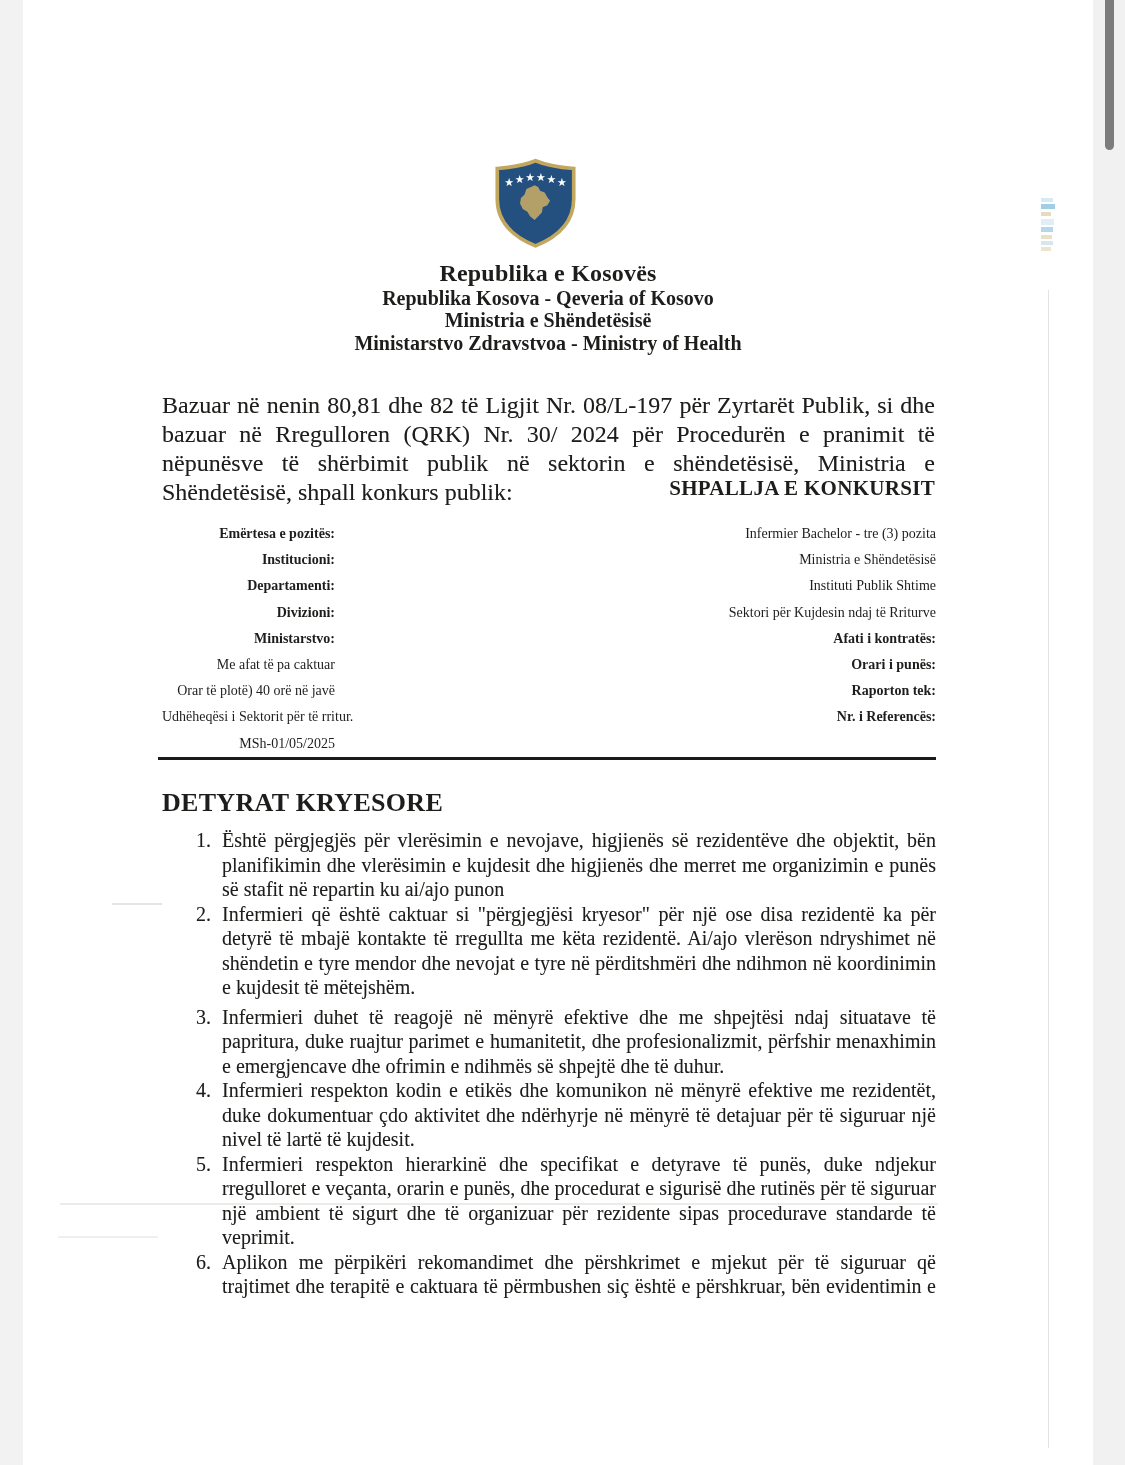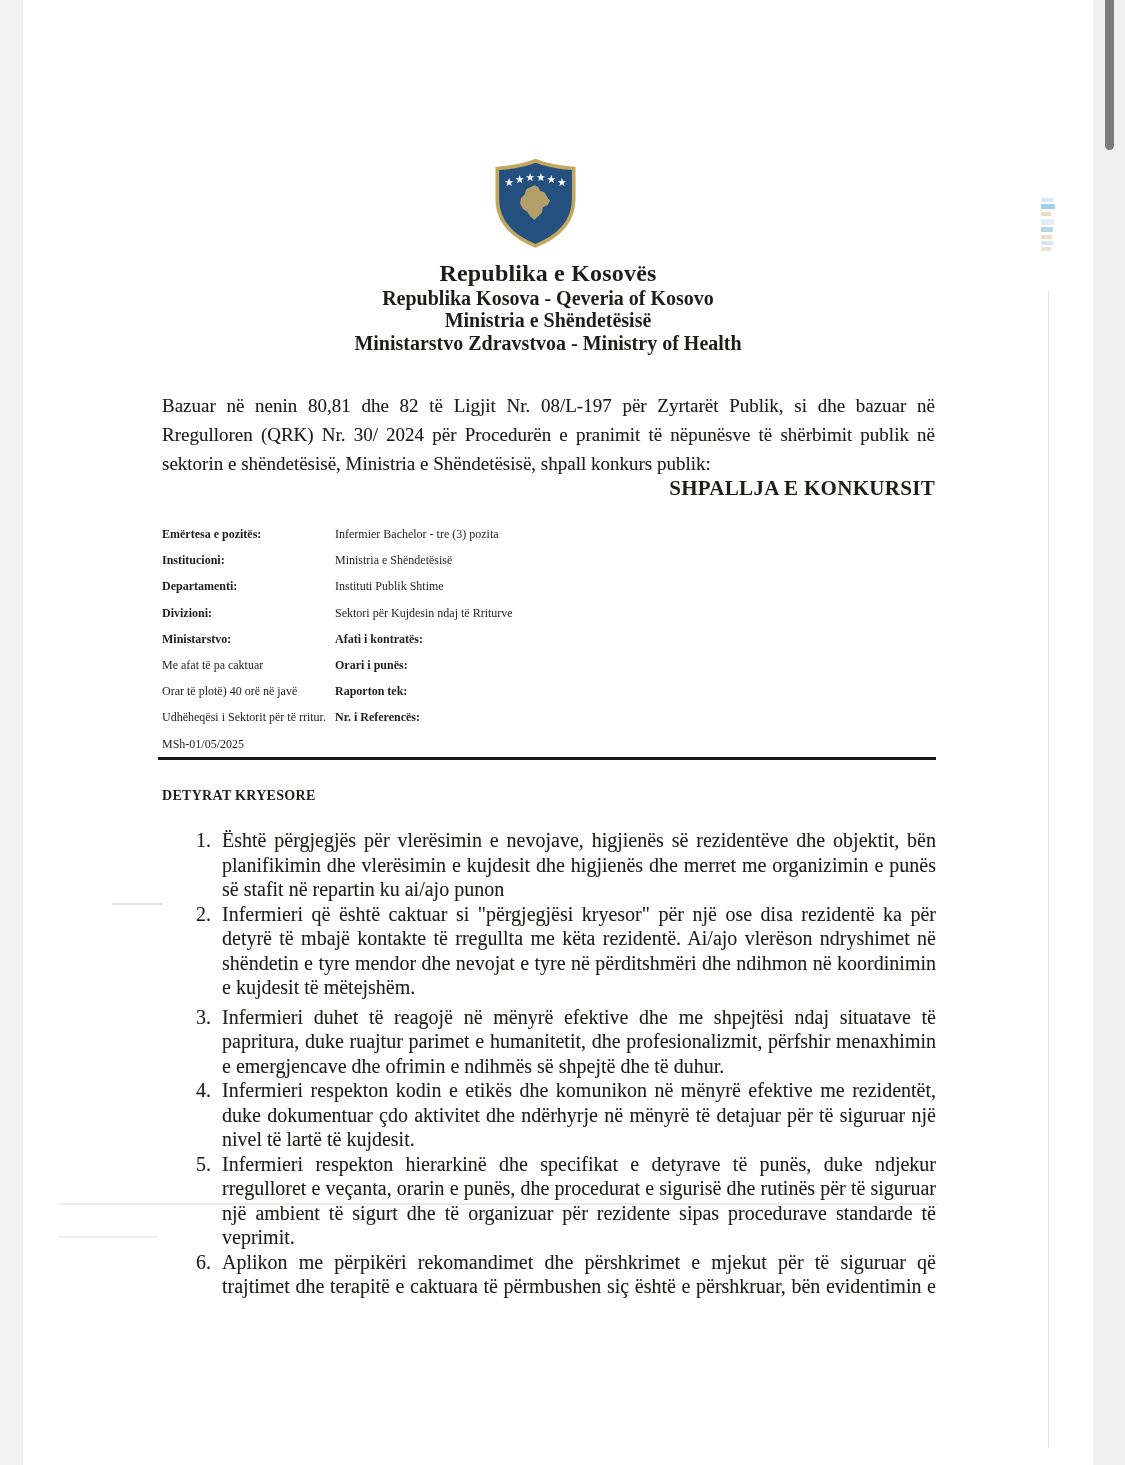--- a/index.html
+++ b/index.html
@@ -36,42 +36,42 @@
   .header-block {
     position:absolute; left:160px; top:251px; width:776px;
     text-align:center; font-weight:bold;margin-top:9px;
   }
   .header-line1 { font-size:24px; line-height:27px; letter-spacing:.2px; }
   .header-line  { font-size:20px; line-height:22.4px; }
   .italic { font-style:italic; }
 
   .intro {
     position:absolute; left:162px; top:391px; width:773px;
-    font-size:19px; line-height:29px; text-align:justify;
+    font-size:24px; line-height:29px; text-align:justify;
     text-shadow:0 0 .4px rgba(30,30,28,.35);
   }
   .announce-title {
     position:absolute; left:162px; top:476px; width:773px;
     text-align:right; font-weight:bold; font-size:21px;
     letter-spacing:.3px;
   }
   .pos-table {
     position:absolute; left:162px; top:521px; width:774px;
     display:grid; grid-template-columns:173px 1fr;
-    font-size:12px; line-height:26.2px;
+    font-size:14px; line-height:26.2px;text-align:right;
   }
   .pos-label { font-weight:bold; white-space:nowrap; }
   .pos-value { white-space:nowrap; }
   .table-rule {
     position:absolute; left:158px; top:757px; width:778px; height:3px;
     background:#1b1b19;
   }
   .duties-heading {
     position:absolute; left:162px; top:788px;
-    font-weight:bold; font-size:14px; letter-spacing:.3px;
+    font-weight:bold; font-size:26px; letter-spacing:.3px;
   }
   .duties-list {
     position:absolute; left:196px; top:828px; width:740px;
     font-size:20px; line-height:24.5px;
     text-shadow:0 0 .4px rgba(30,30,28,.3);
   }
   .duty { display:flex; }
   .duty.gap-after { margin-bottom:5px; }
   .duty-num { width:26px; flex:0 0 26px; }
   .duty-text { flex:1; text-align:justify; }

